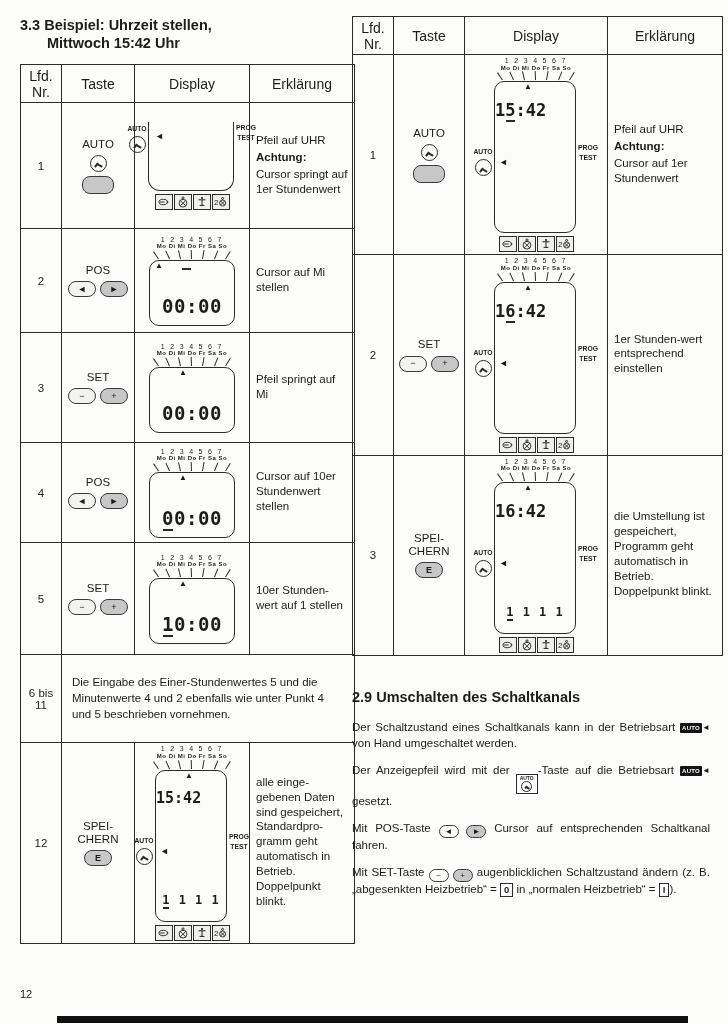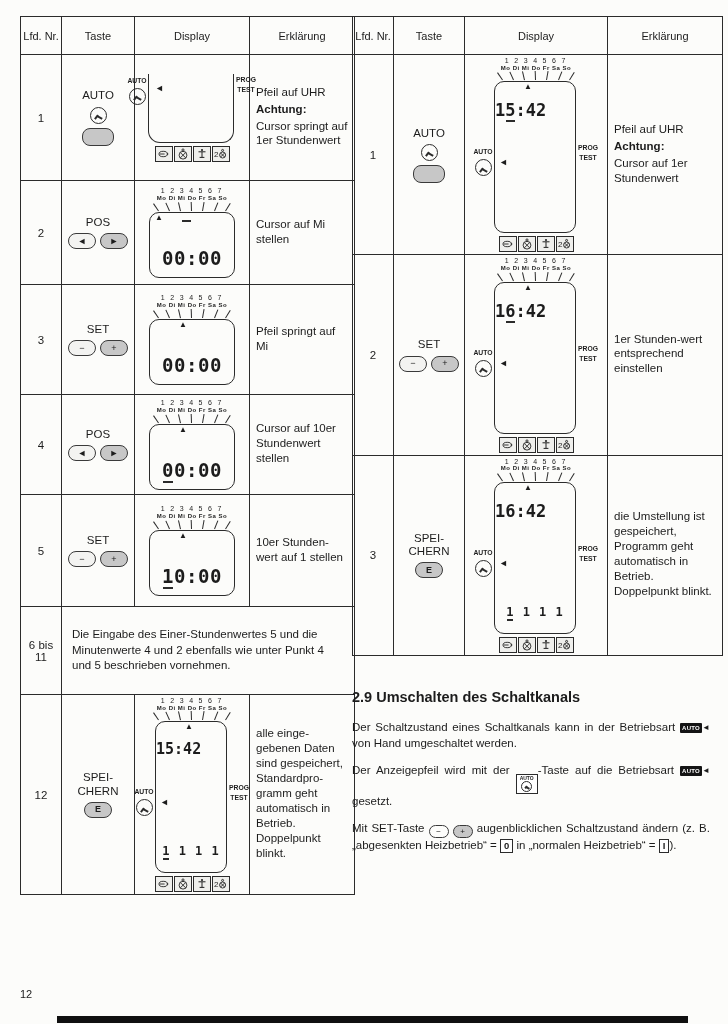--- a/index.html
+++ b/index.html
@@ -5,21 +5,21 @@
   html,body{margin:0;padding:0;}
   .page{position:relative;width:728px;height:1024px;background:#fcfcfa;color:#1c1c1c;
         font-family:"Liberation Sans",sans-serif;overflow:hidden;}
   .col{position:absolute;top:16px;}
   .col-left{left:20px;width:322px;}
   .col-right{left:352px;width:358px;}
   h2{font-size:14.5px;font-weight:bold;margin:0 0 12px 0;line-height:1.25;}
   h2 .l2{display:block;padding-left:27px;}
   table{border-collapse:collapse;width:100%;table-layout:fixed;}
   table,td,th{border:1.3px solid #2b2b2b;}
-  th{font-weight:normal;font-size:11px;}
+  th{font-weight:normal;font-size:14px;}
   td{vertical-align:middle;padding:4px 3px;font-size:11.5px;}
   .lt .c0{width:38px;} .lt .c1{width:70px;} .lt .c2{width:112px;} .lt .c3{width:102px;}
   .rt .c0{width:38px;} .rt .c1{width:68px;} .rt .c2{width:140px;} .rt .c3{width:112px;}
   .lt tr.h,.rt tr.h{height:38px;}
   .lt tr.r1{height:126px;} .lt tr.r2{height:104px;} .lt tr.r3{height:110px;}
   .lt tr.r4{height:100px;} .lt tr.r5{height:112px;} .lt tr.r6{height:88px;} .lt tr.r7{height:200px;}
   .rt tr.r1{height:186px;} .rt tr.r2{height:184px;} .rt tr.r3{height:196px;}
   .nr{text-align:center;}
   .erk{padding:6px 6px;line-height:1.3;}
   .erk p{margin:0 0 2px 0;}
@@ -92,20 +92,21 @@
   .ovl-s.lite{background:#fdfdfb;}
   .pagenum{position:absolute;left:20px;top:988px;font-size:11px;}
   .bottombar{position:absolute;left:57px;top:1016px;width:631px;height:7px;background:#101010;}
 </style>
 </head>
 <body>
 
 <div class="page">
 
   <div class="col col-left">
+    <h2><span>3.3 Beispiel: Uhrzeit stellen,</span><span class="l2">Mittwoch 15:42 Uhr</span></h2>
 
     <table class="lt">
       <tbody>
           <tr class="h">
         <th class="c0">Lfd. Nr.</th>
         <th class="c1">Taste</th>
         <th class="c2">Display</th>
         <th class="c3">Erklärung</th>
       </tr>
 
@@ -660,20 +661,26 @@
       <p>
         <span>Der Anzeigepfeil wird mit der</span>
         <span class="kbox-clk">
             <span class="ka">AUTO</span>
             <span class="clk"></span>
           </span><span>-Taste auf die Betriebsart</span>
         <span class="kbox-auto">AUTO</span><span class="k-arrow">◄</span>
         <span>gesetzt.</span>
       </p>
       <p>
+        <span>Mit POS-Taste</span>
+        <span class="ovl-s lite">◄</span>
+        <span class="ovl-s">►</span>
+        <span>Cursor auf entsprechenden Schaltkanal fahren.</span>
+      </p>
+      <p>
         <span>Mit SET-Taste</span>
         <span class="ovl-s lite">−</span>
         <span class="ovl-s">+</span>
         <span>augenblicklichen Schaltzustand ändern (z. B. „abgesenkten Heizbetrieb“ =</span>
         <span class="kbox-d">0</span>
         <span>in „normalen Heizbetrieb“ =</span>
         <span class="kbox-d">I</span><span>).</span>
       </p>
     </div>
   </div>

